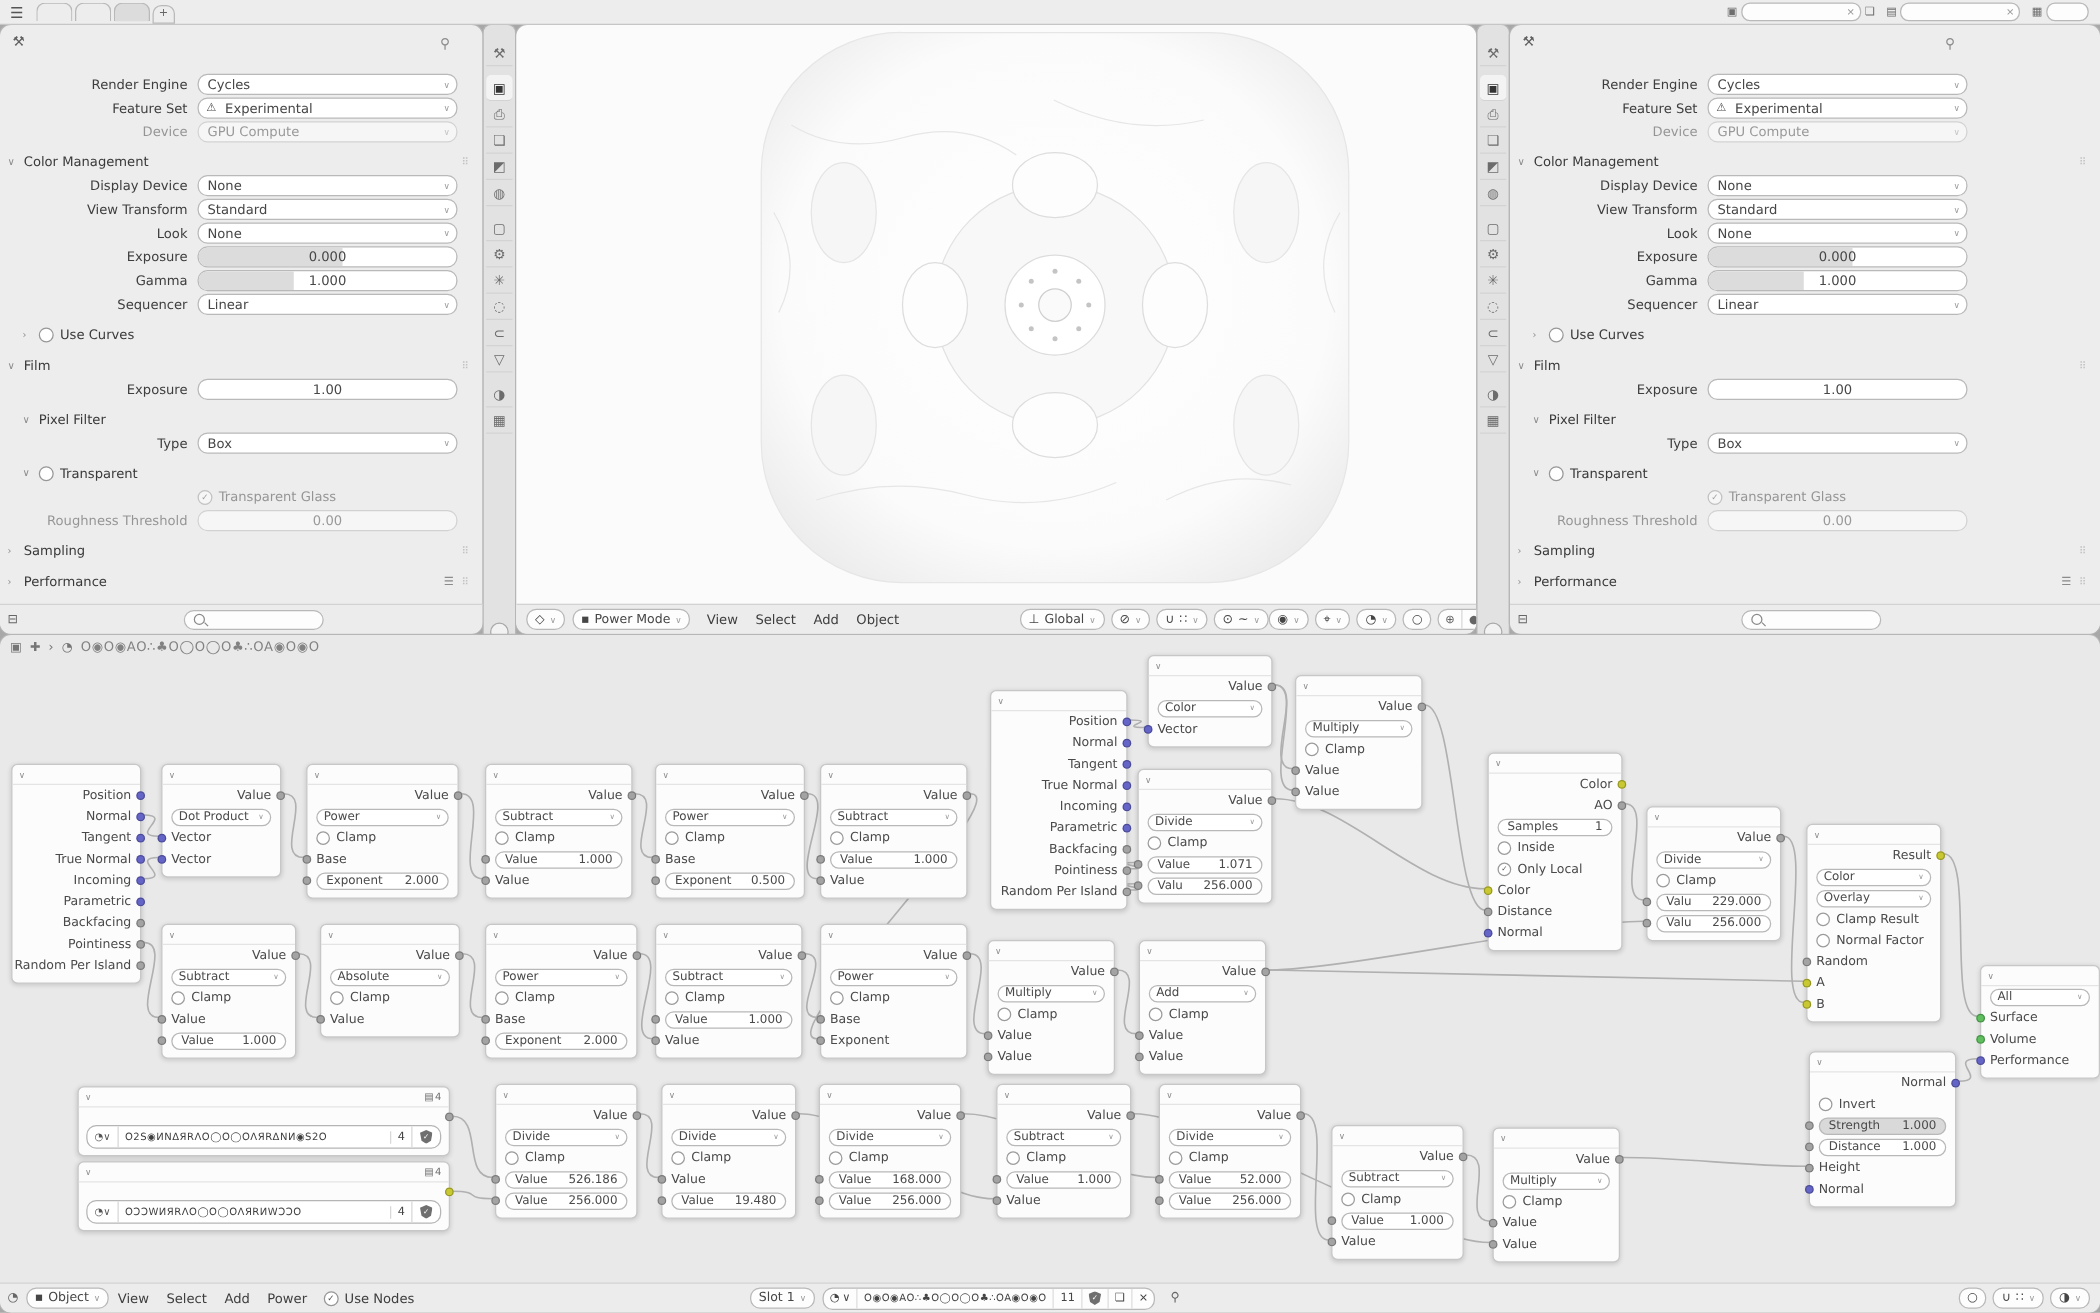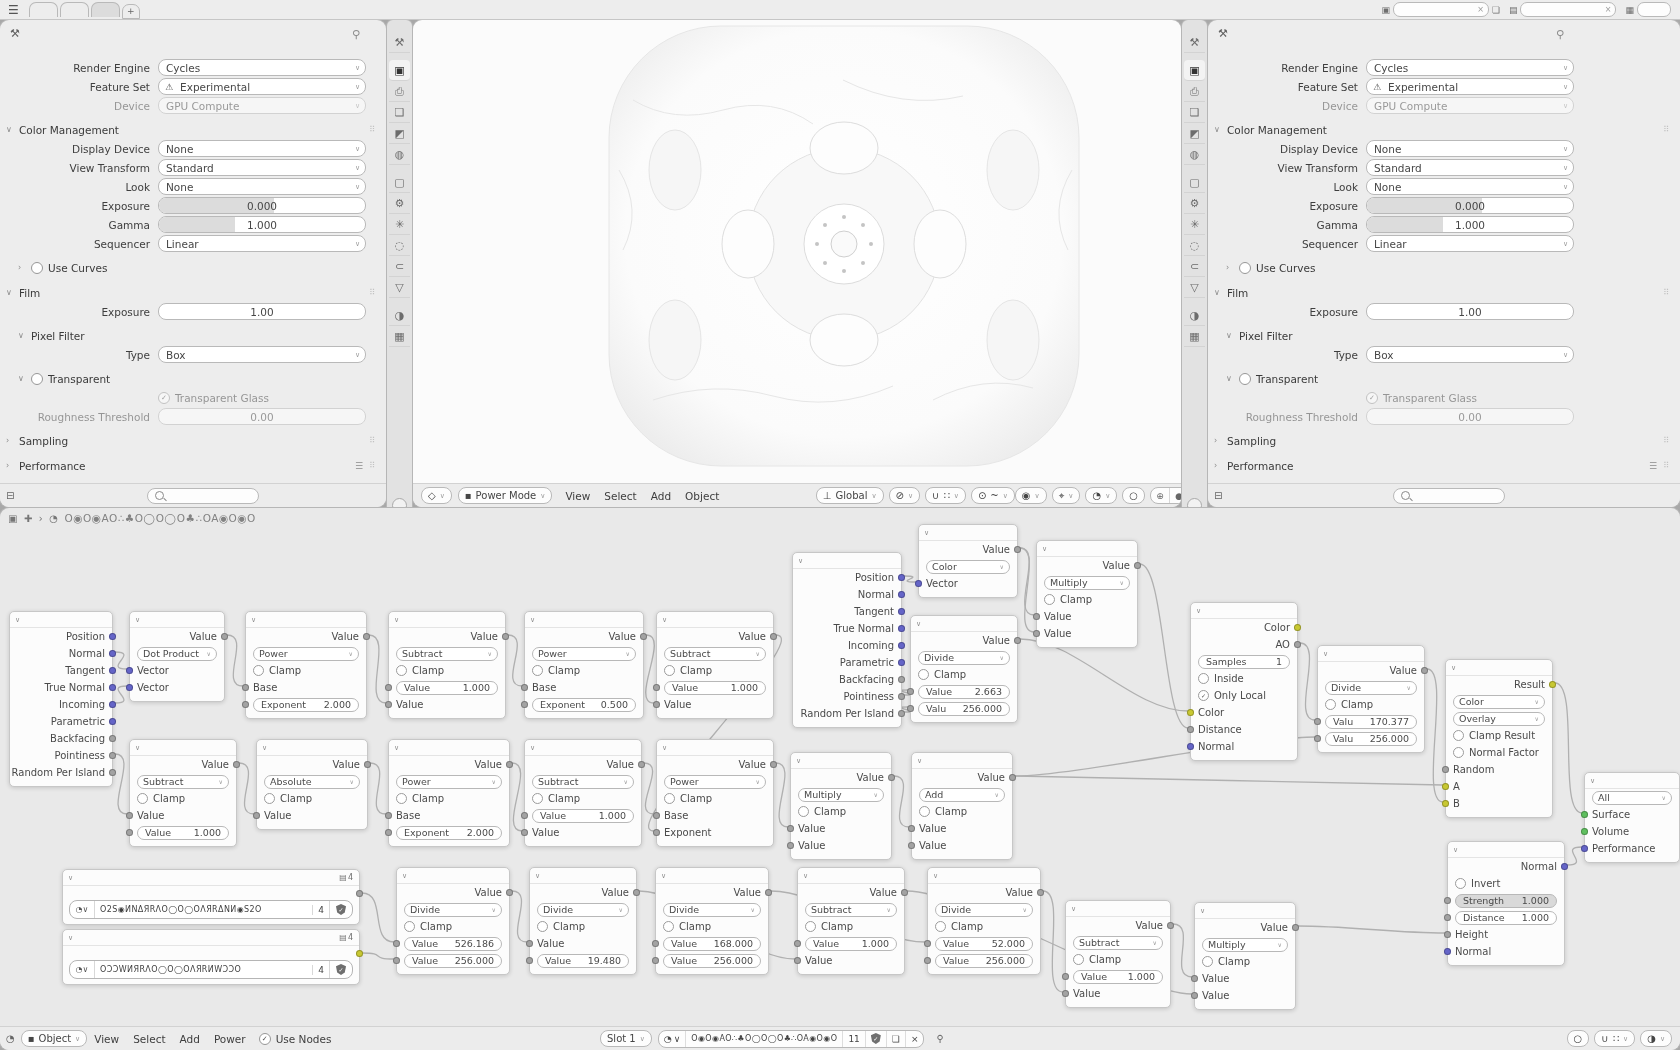--- a/index.html
+++ b/index.html
@@ -1062,21 +1062,21 @@
           </div>
         </div>
         <div class="nrow">
           <span class="ncb"></span>
           <span class="lbl">Clamp</span>
         </div>
         <div class="nrow">
           <span class="sock l" style="background: rgb(163, 163, 163);"></span>
           <div class="nfieldp">
             <span>Value</span>
-            <span>2.663</span>
+            <span>1.071</span>
           </div>
         </div>
         <div class="nrow">
           <span class="sock l" style="background: rgb(163, 163, 163);"></span>
           <div class="nfieldp">
             <span>Valu</span>
             <span>256.000</span>
           </div>
         </div>
       </div>
@@ -1161,21 +1161,21 @@
           </div>
         </div>
         <div class="nrow">
           <span class="ncb"></span>
           <span class="lbl">Clamp</span>
         </div>
         <div class="nrow">
           <span class="sock l" style="background: rgb(163, 163, 163);"></span>
           <div class="nfieldp">
             <span>Valu</span>
-            <span>170.377</span>
+            <span>229.000</span>
           </div>
         </div>
         <div class="nrow">
           <span class="sock l" style="background: rgb(163, 163, 163);"></span>
           <div class="nfieldp">
             <span>Valu</span>
             <span>256.000</span>
           </div>
         </div>
       </div>

